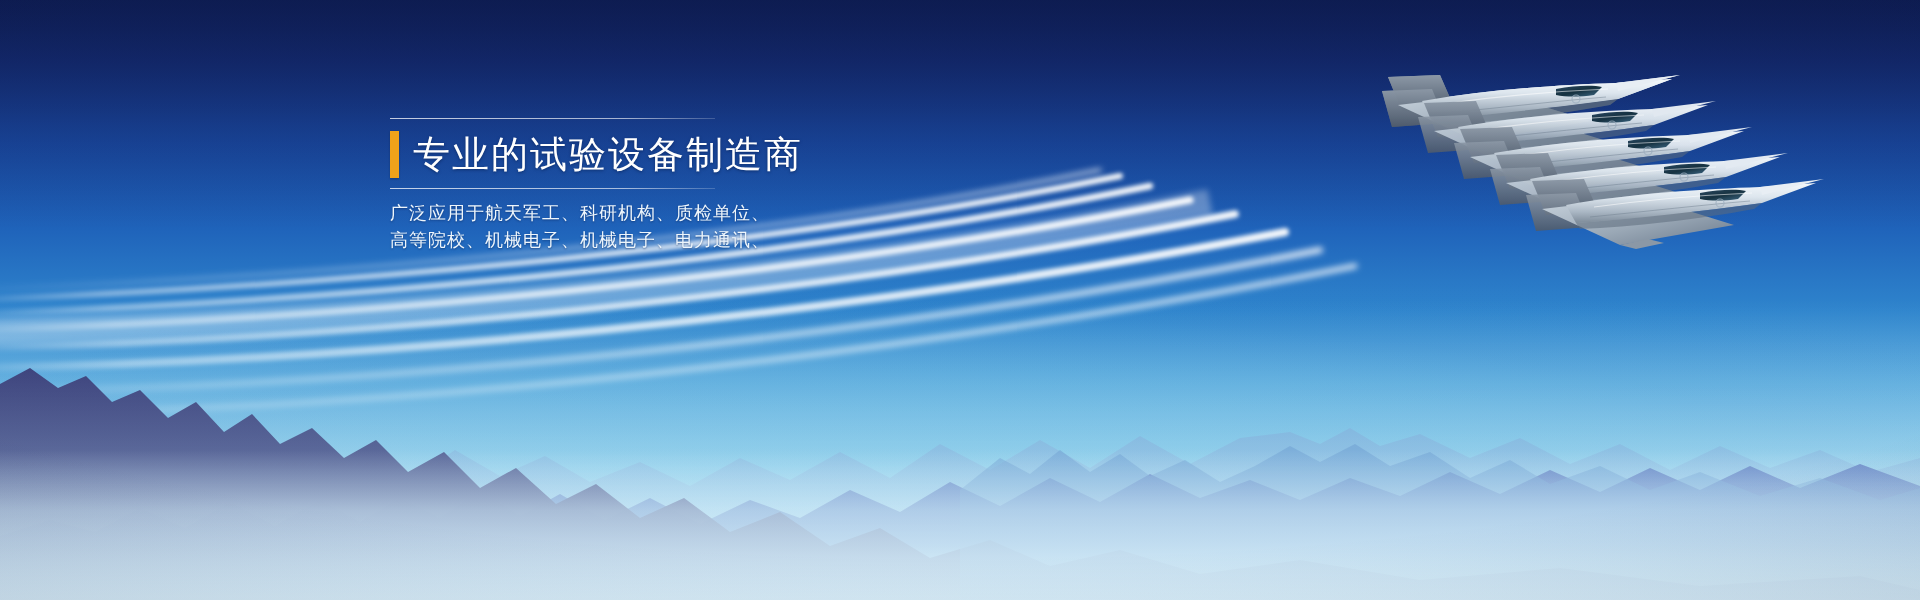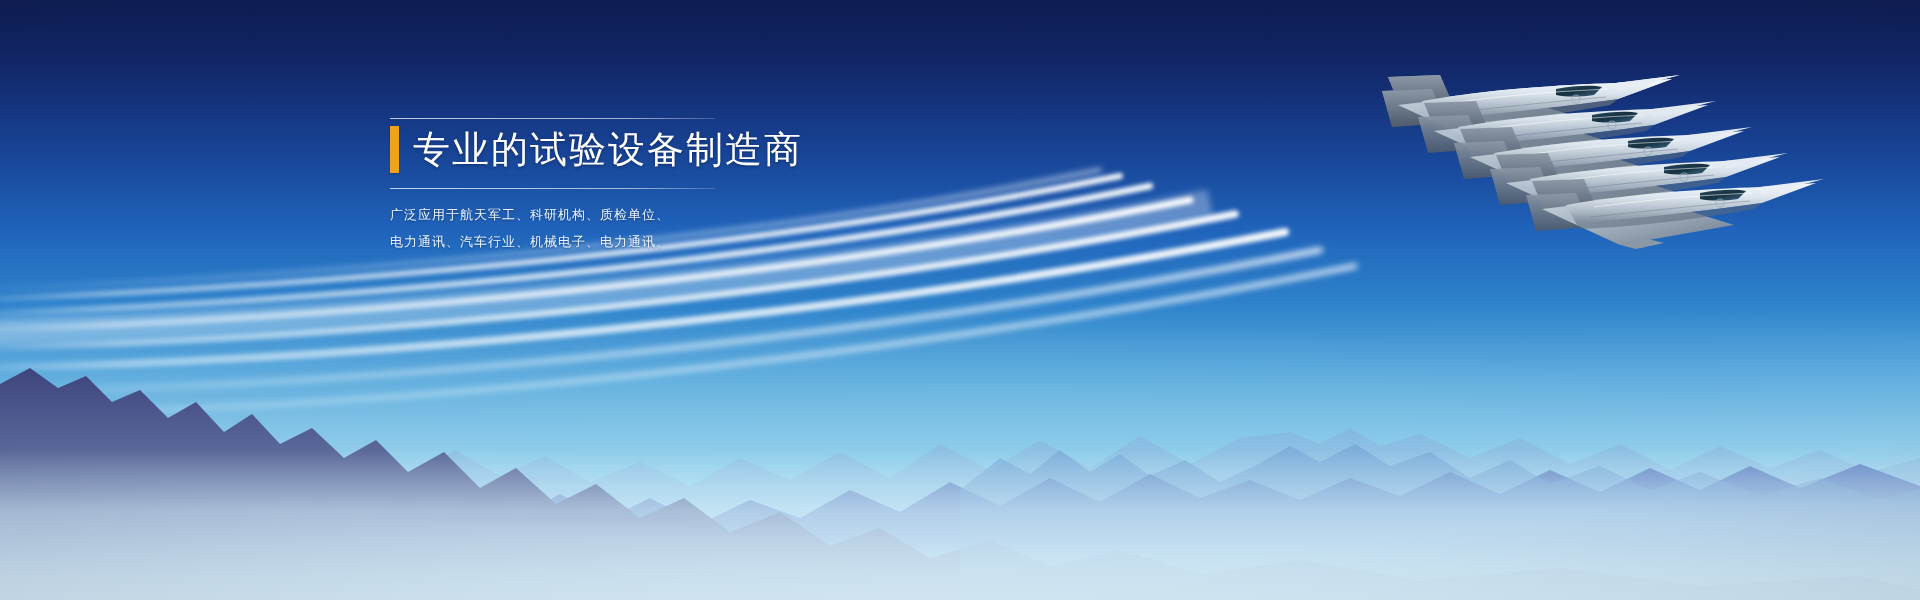--- a/index.html
+++ b/index.html
@@ -55,21 +55,21 @@
     left:390px;top:118px;
     width:420px;
   }
   .rule{
     height:1px;width:325px;
     background:linear-gradient(90deg, rgba(255,255,255,0.75) 0%, rgba(255,255,255,0.62) 72%, rgba(255,255,255,0.18) 100%);
   }
   .rule.bottom{margin-top:0;}
 
   .headrow{
-    display:flex;
+    display:flex;align-items:center;
     height:56px;
     margin:7px 0 6px 0;
   }
   .accent{
     width:9px;height:47px;
     background:#f0a21a;
     margin-right:14px;
     flex:0 0 auto;
     box-shadow:0 1px 2px rgba(0,0,0,0.25);
   }
@@ -78,26 +78,26 @@
     font-size:37px;
     line-height:47px;
     letter-spacing:2px;
     white-space:nowrap;
     text-shadow:0 1px 3px rgba(5,25,70,0.55);
     font-family:"DejaVu Sans","Liberation Sans",sans-serif;
   }
   .subwrap{margin-top:12px;}
   .subline{
     color:#eef6fc;
-    font-size:13px;
+    font-size:18px;
     line-height:27px;
     letter-spacing:1px;
     white-space:nowrap;
     text-shadow:0 1px 2px rgba(5,25,70,0.45);
-    font-family:Liberation Sans, sans-serif;
+    font-family:Liberation Mono, monospace;
   }
 </style>
 </head>
 <body>
 
 <div class="banner">
 
   <div class="topdark"></div>
 
   <div class="trails">
@@ -258,18 +258,18 @@
 
     <div class="headrow">
       <div class="accent"></div>
       <div class="headline">专业的试验设备制造商</div>
     </div>
 
     <div class="rule bottom"></div>
 
     <div class="subwrap">
       <div class="subline">广泛应用于航天军工、科研机构、质检单位、</div>
-      <div class="subline">电力通讯、汽车行业、机械电子、电力通讯、</div>
+      <div class="subline">高等院校、机械电子、机械电子、电力通讯、</div>
     </div>
 
   </div>
 
 </div>
 
 </body></html>

